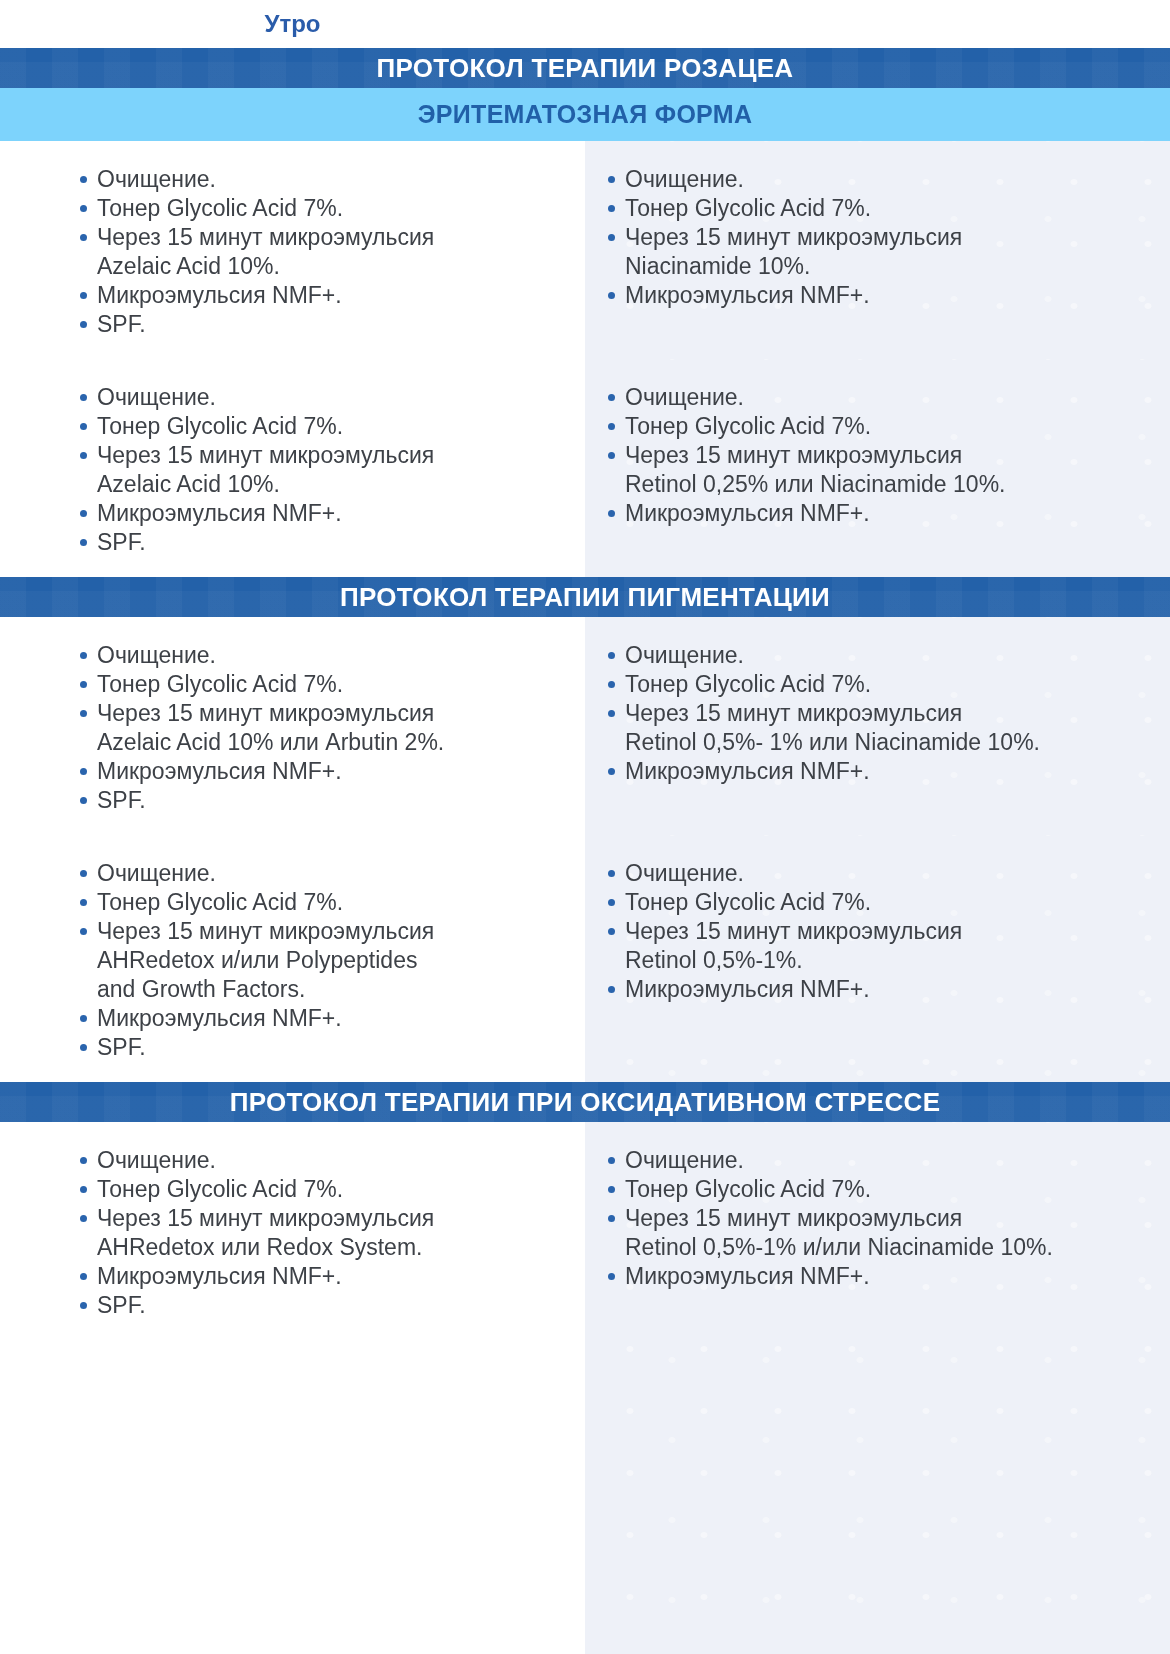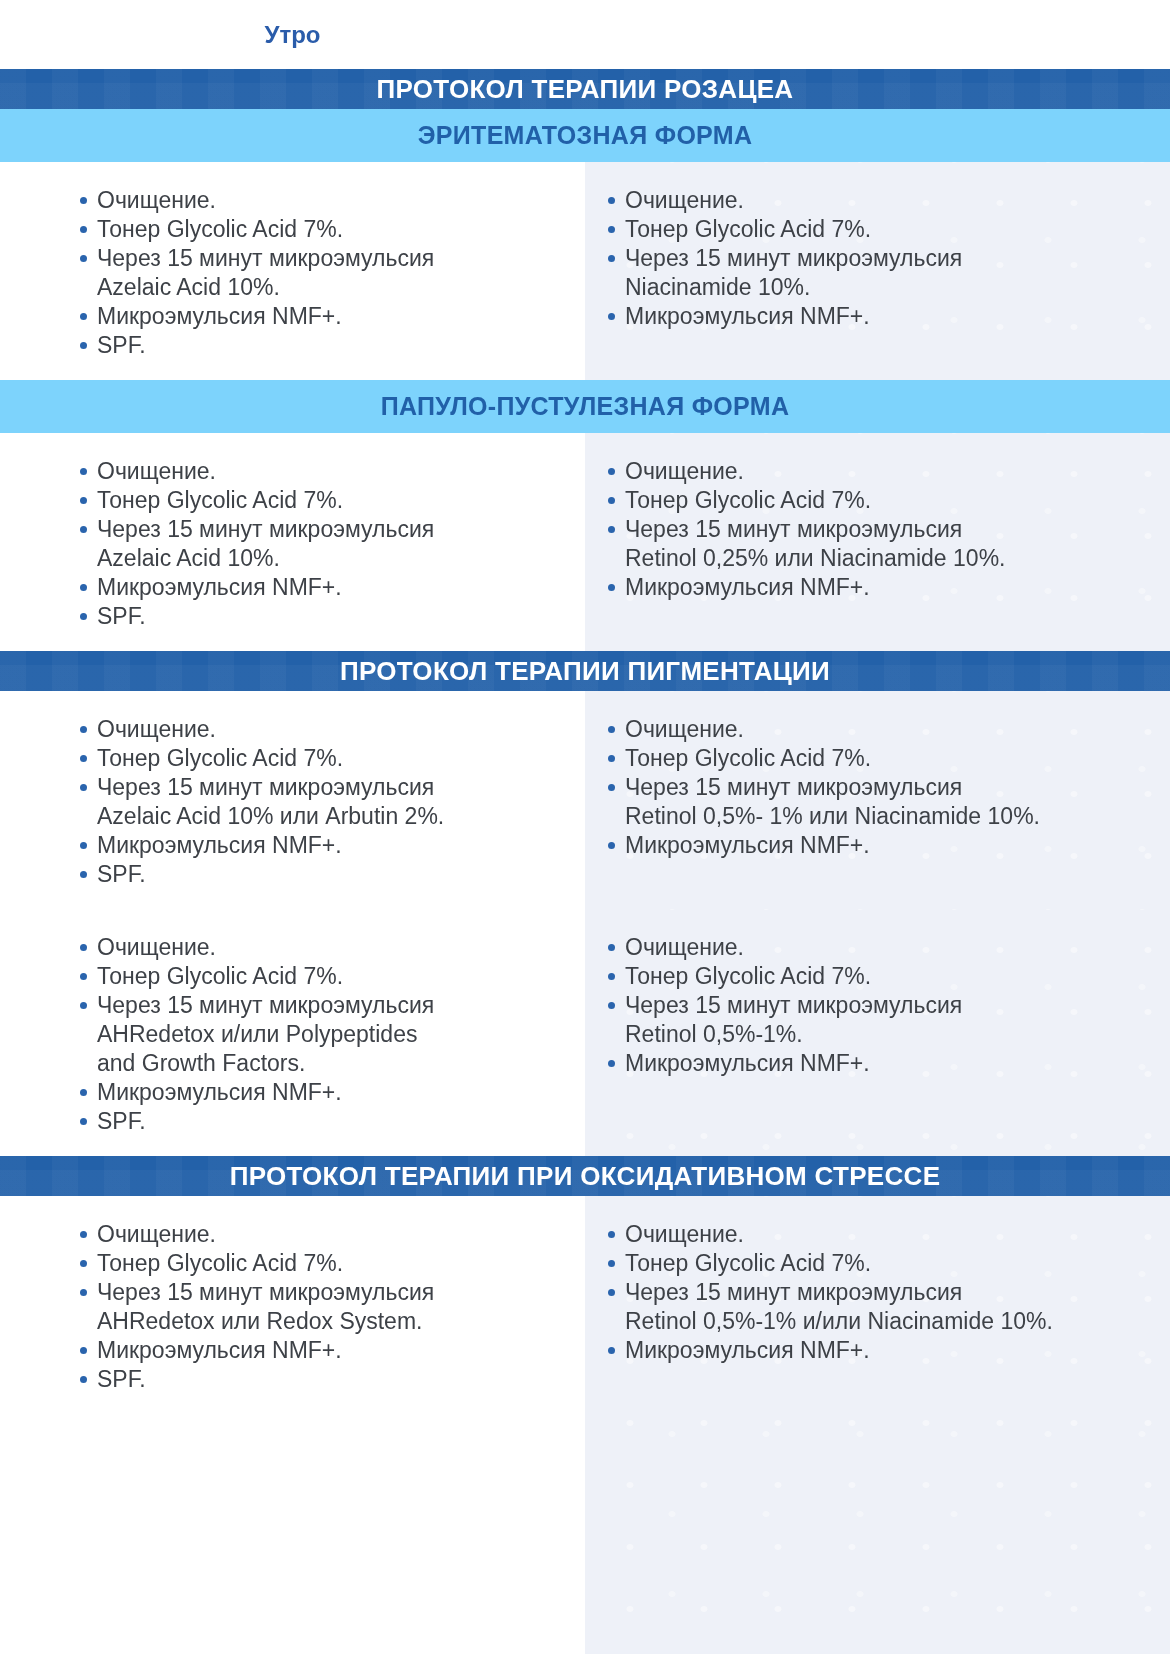--- a/index.html
+++ b/index.html
@@ -12,21 +12,21 @@
     width: 1170px;
     min-height: 1654px;
     display: flex;
     flex-direction: column;
     background: #ffffff;
   }
 
   
   .cols-header {
     display: flex;
-    height: 69px;
+    height: 48px;
     flex: 0 0 auto;
   }
   .col-head {
     width: 585px;
     display: flex;
     align-items: center;
     justify-content: center;
     font-size: 24px;
     font-weight: 700;
     color: #2a5caa;
@@ -140,23 +140,20 @@
       <ul class="protocol">
           <li class="protocol-item">Очищение.</li>
           <li class="protocol-item">Тонер Glycolic Acid 7%.</li>
           <li class="protocol-item">Через 15 минут микроэмульсия
 Niacinamide 10%.</li>
           <li class="protocol-item">Микроэмульсия NMF+.</li>
         </ul>
     </div>
   </div>
 
-  <div class="banner light">
-    <span>ПАПУЛО-ПУСТУЛЕЗНАЯ ФОРМА</span>
-  </div>
 
   <div class="row">
     <div class="cell morning">
       <ul class="protocol">
           <li class="protocol-item">Очищение.</li>
           <li class="protocol-item">Тонер Glycolic Acid 7%.</li>
           <li class="protocol-item">Через 15 минут микроэмульсия
 Azelaic Acid 10%.</li>
           <li class="protocol-item">Микроэмульсия NMF+.</li>
           <li class="protocol-item">SPF.</li>

